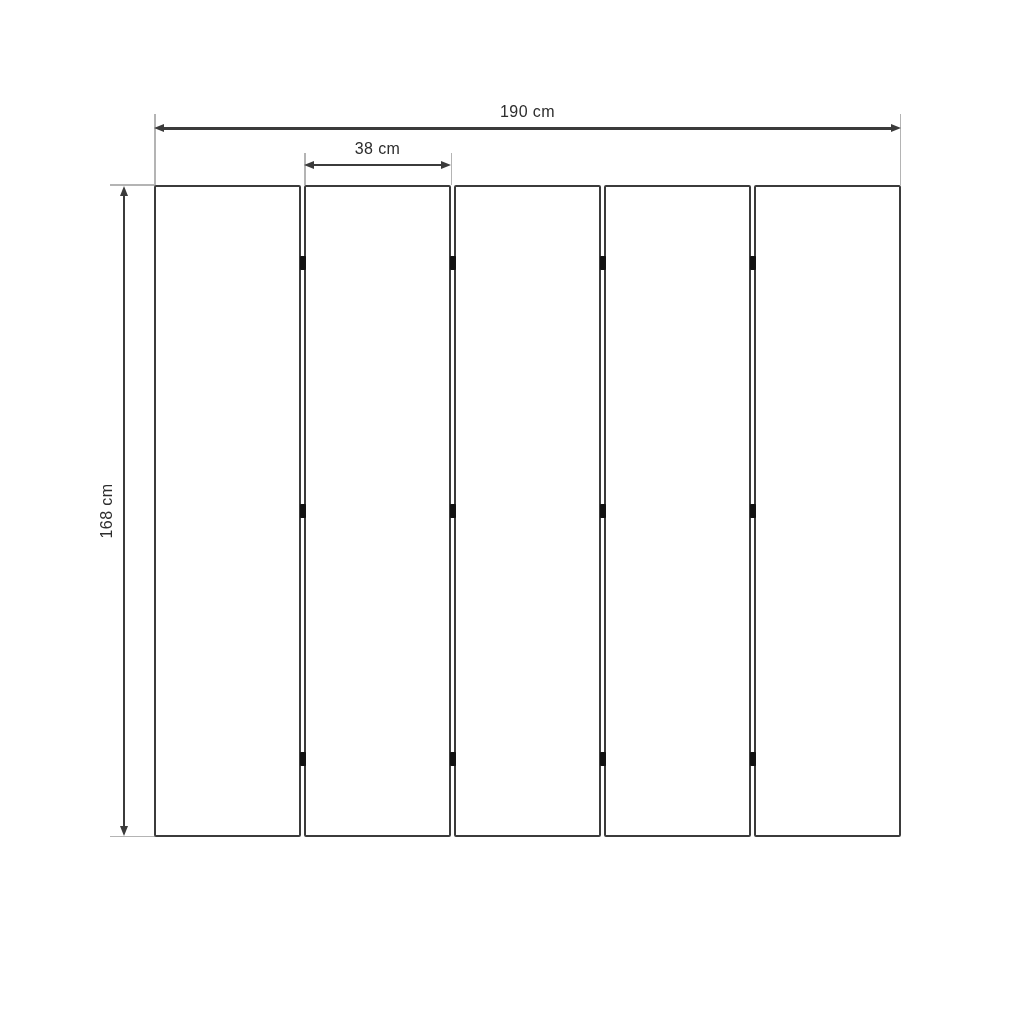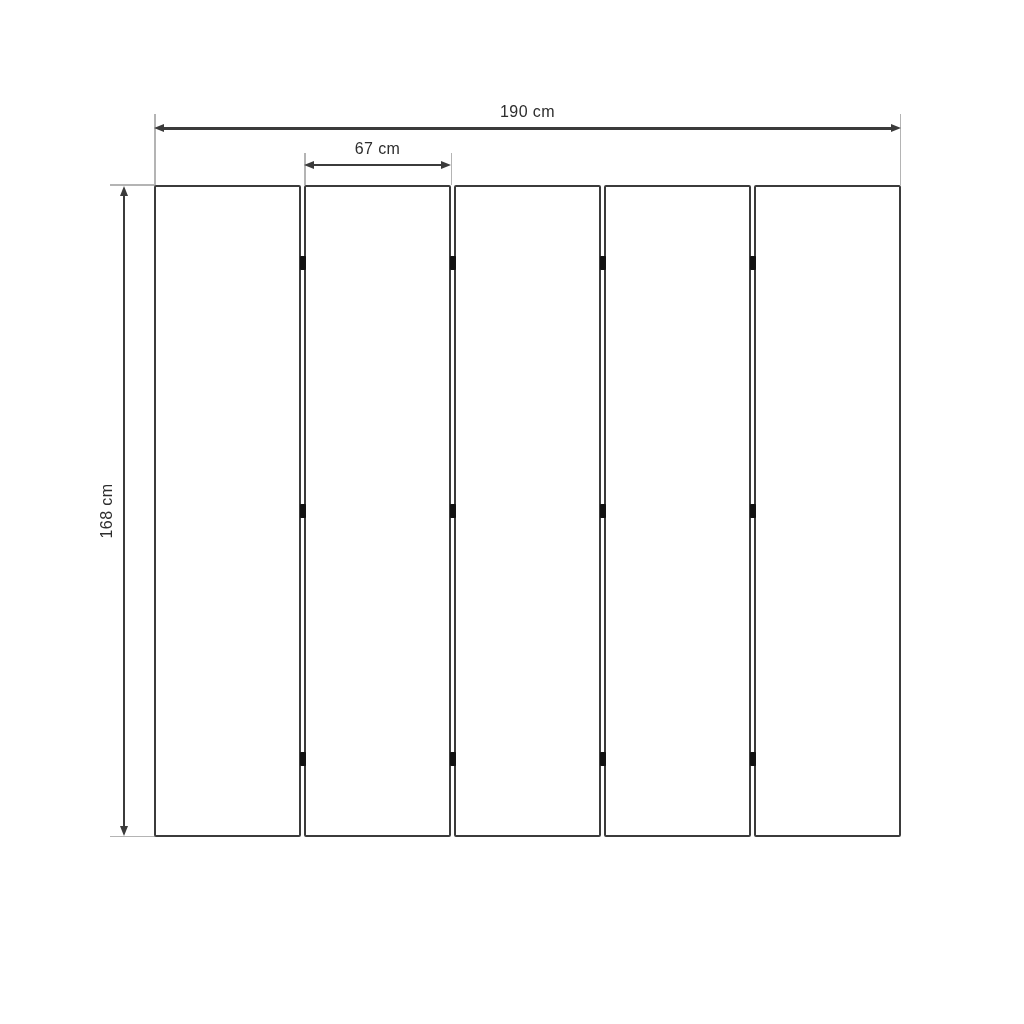--- a/index.html
+++ b/index.html
@@ -87,21 +87,21 @@
   <div class="ext ext-h" style="left:110px;top:184px;width:45px;"></div>
   <div class="ext ext-h" style="left:110px;top:835.5px;width:45px;"></div>
 
   <div class="dim-label" style="left:154px;top:102px;width:747px;">190 cm</div>
   <div class="dim-h" style="left:154px;top:124px;width:747px;">
     <span class="ah ah-left"></span>
     <span class="dline"></span>
     <span class="ah ah-right"></span>
   </div>
 
-  <div class="dim-label" style="left:304px;top:139px;width:147px;">67 cm</div>
+  <div class="dim-label" style="left:304px;top:139px;width:147px;">38 cm</div>
   <div class="dim-h" style="left:304px;top:160.5px;width:147px;">
     <span class="ah ah-left"></span>
     <span class="dline"></span>
     <span class="ah ah-right"></span>
   </div>
 
   <div class="dim-v" style="left:119.5px;top:186px;height:650px;">
     <span class="ah ah-up"></span>
     <span class="dline"></span>
     <span class="ah ah-down"></span>

